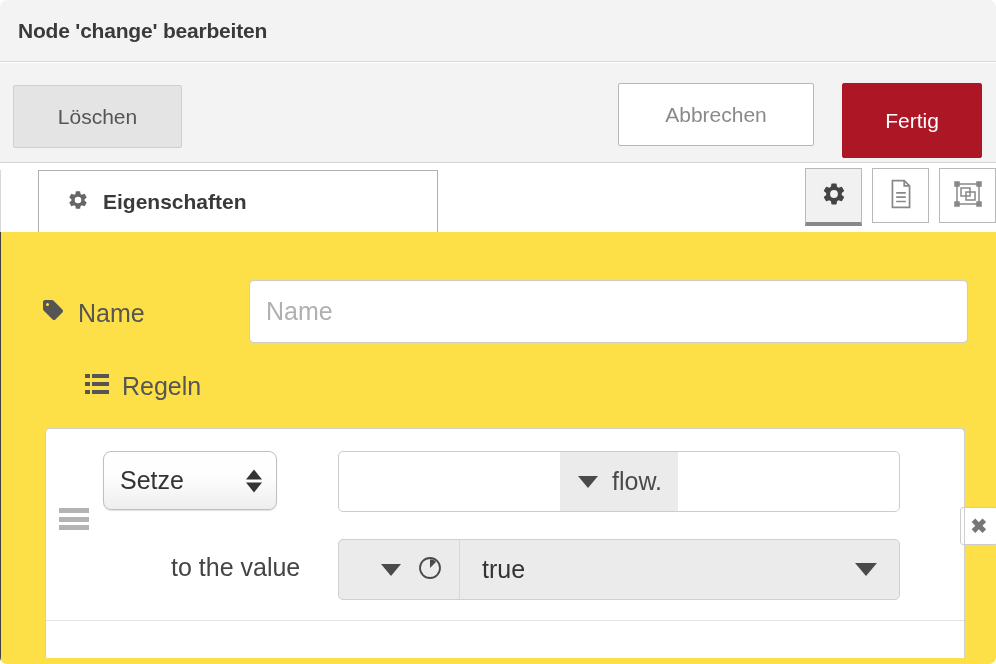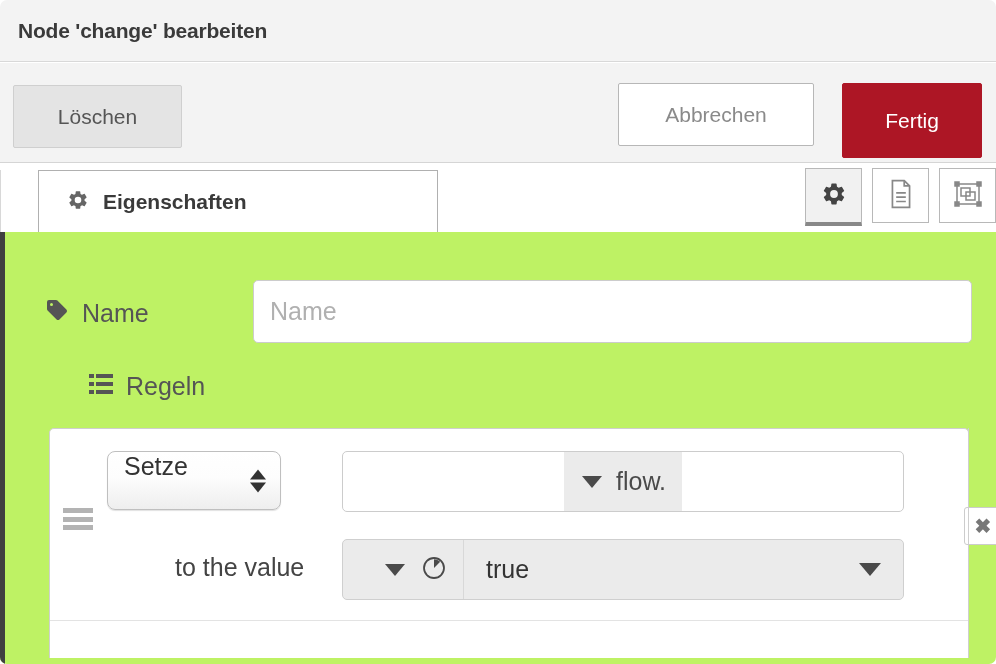--- a/index.html
+++ b/index.html
@@ -147,22 +147,22 @@
     border-bottom: 4px solid #888888;
     height: 58px;
   }
 
   
   .content {
     position: absolute;
     left: 0; top: 232px;
     width: 996px;
     height: 432px;
-    background: #bef264;
-    border-left: 5px solid #404040;
+    background: #fde047;
+    border-left: 1px solid #404040;
   }
 
   .form-row-name {
     position: absolute;
     left: 0; top: 48px;
     width: 996px;
     height: 66px;
   }
   .field-label {
     position: absolute;
@@ -240,20 +240,21 @@
   }
   .native-select {
     position: absolute;
     left: 57px; top: 0;
     width: 174px; height: 59px;
     border: 1px solid #bfbfbf;
     border-radius: 8px;
     background: linear-gradient(to bottom, #ffffff 0%, #fdfdfd 45%, #eeeeee 100%);
     box-shadow: 0 1px 1px rgba(0,0,0,0.12);
     display: flex;
+    align-items: center;
     padding-left: 16px;
     font-size: 25px;
     color: #333333;
     cursor: pointer;
   }
   .select-arrows {
     position: absolute;
     right: 14px; top: 50%;
     transform: translateY(-50%);
     display: flex;

